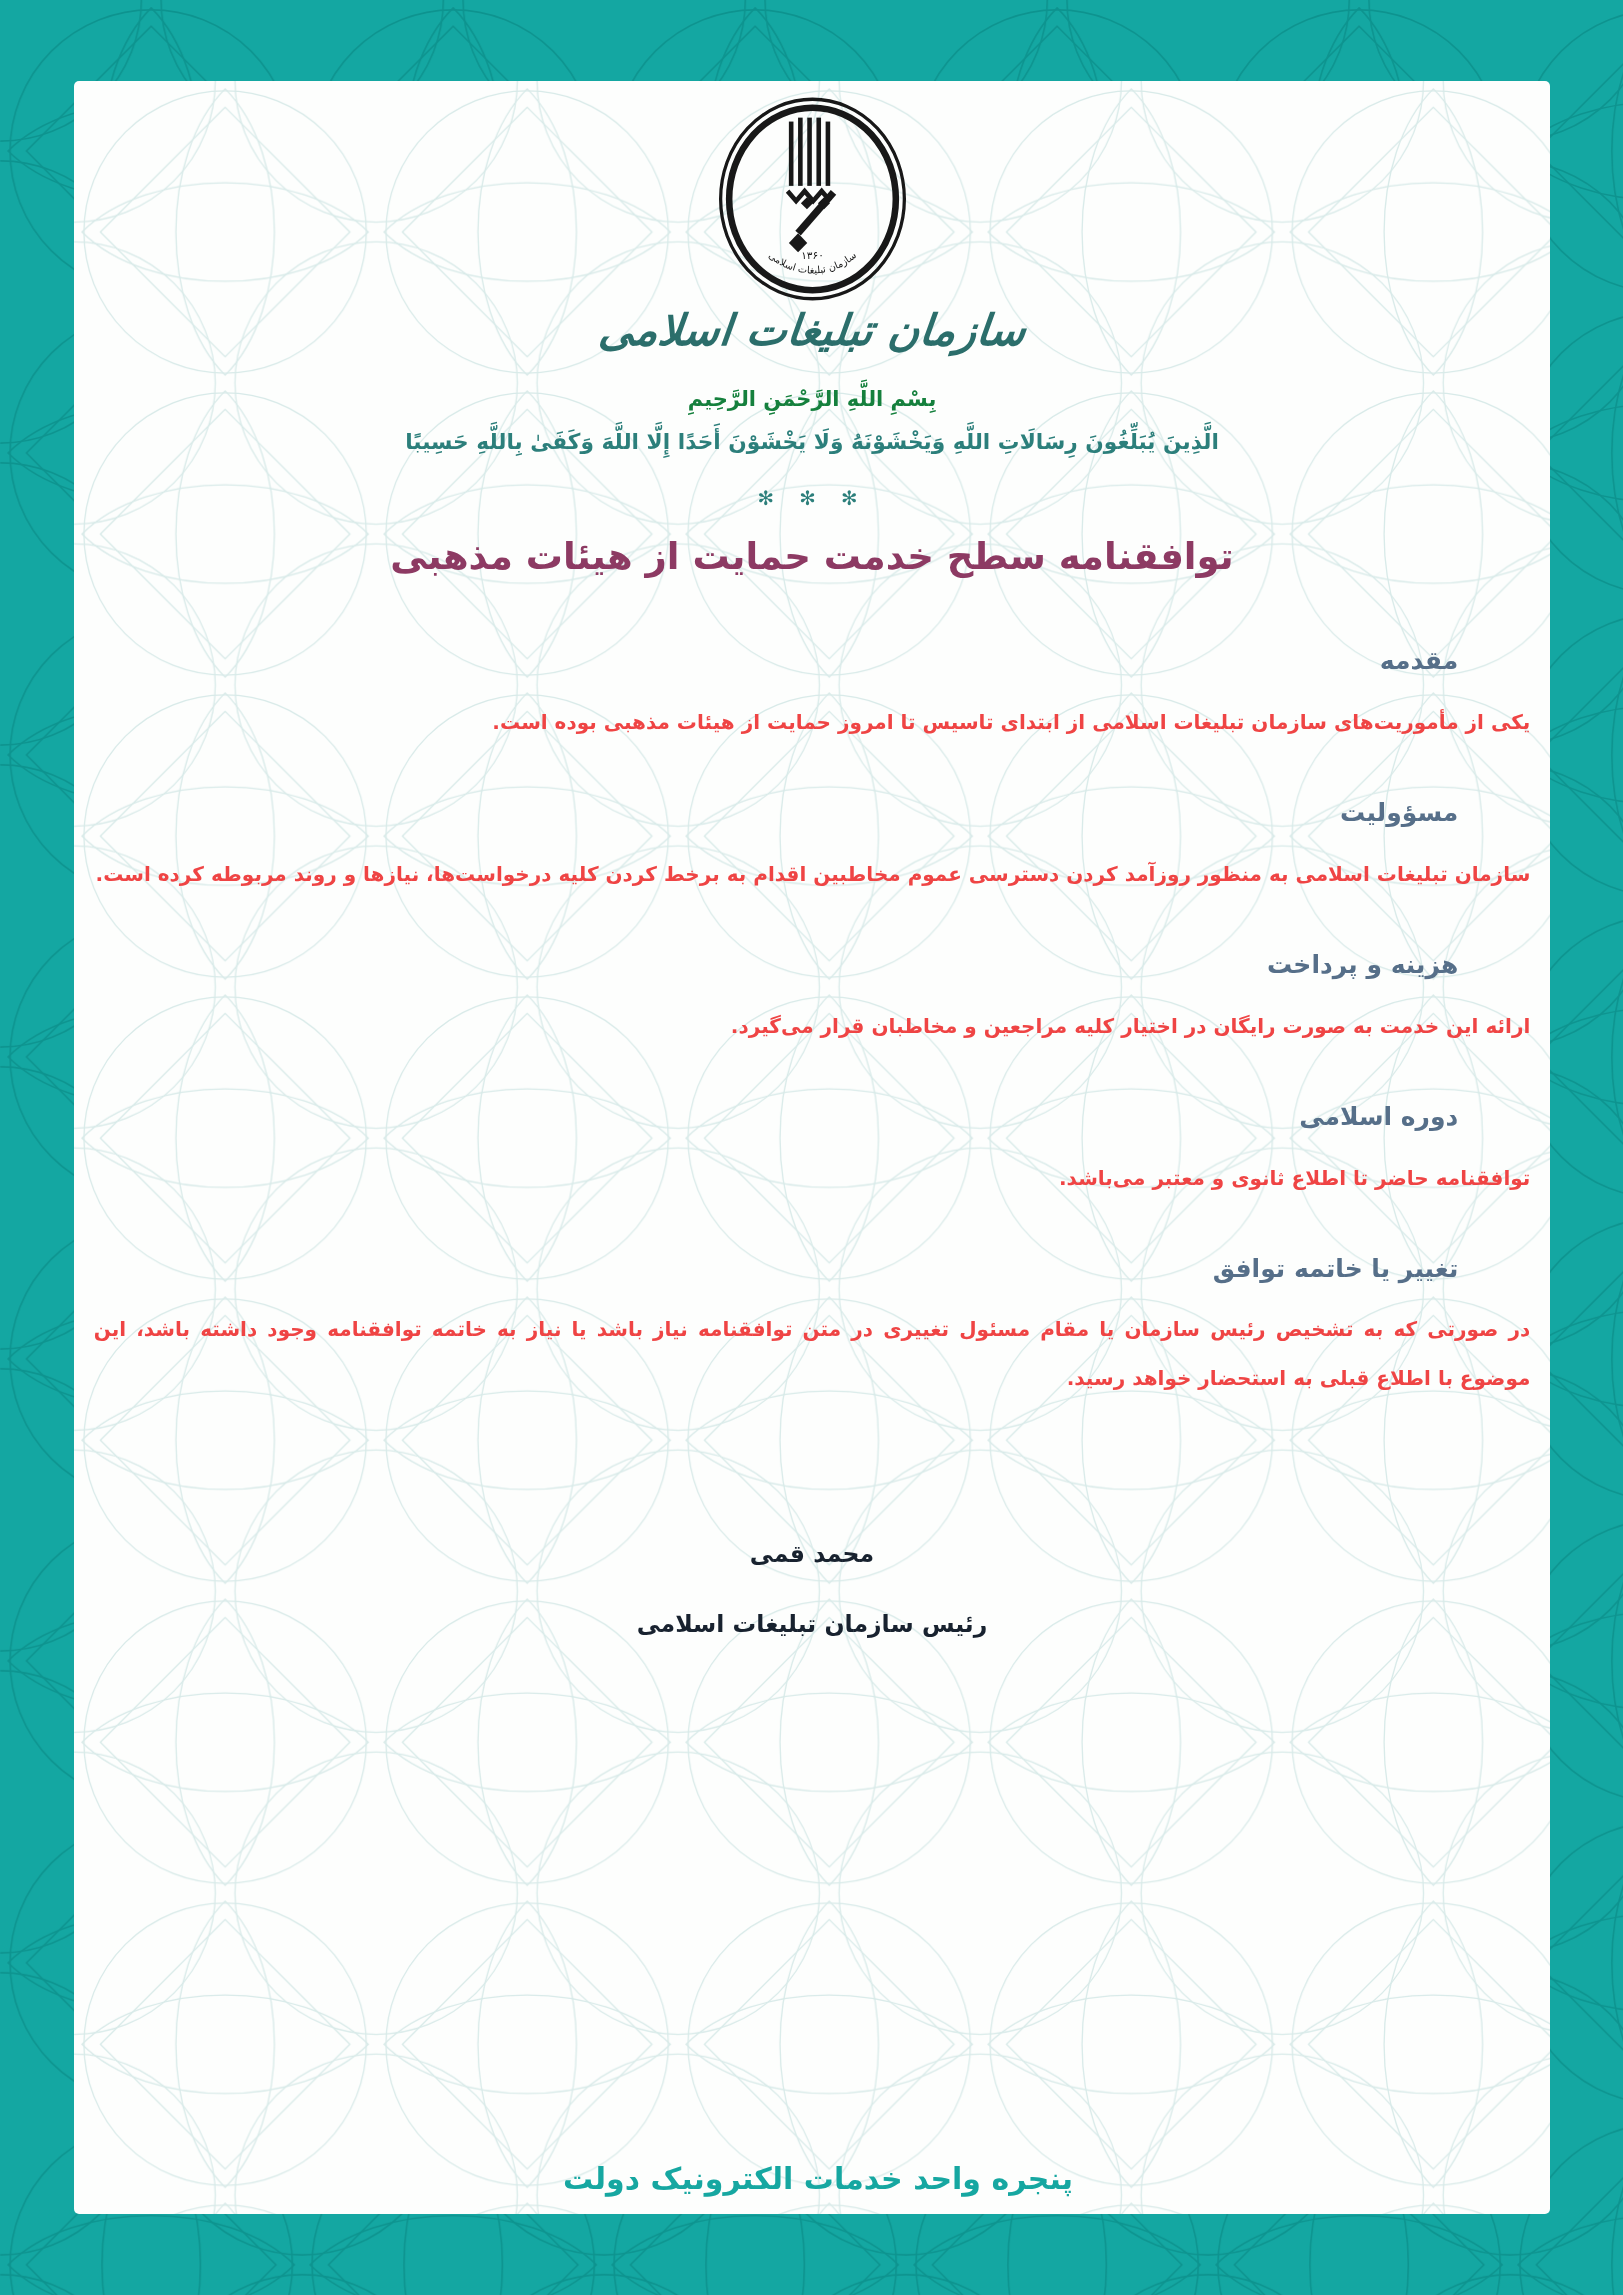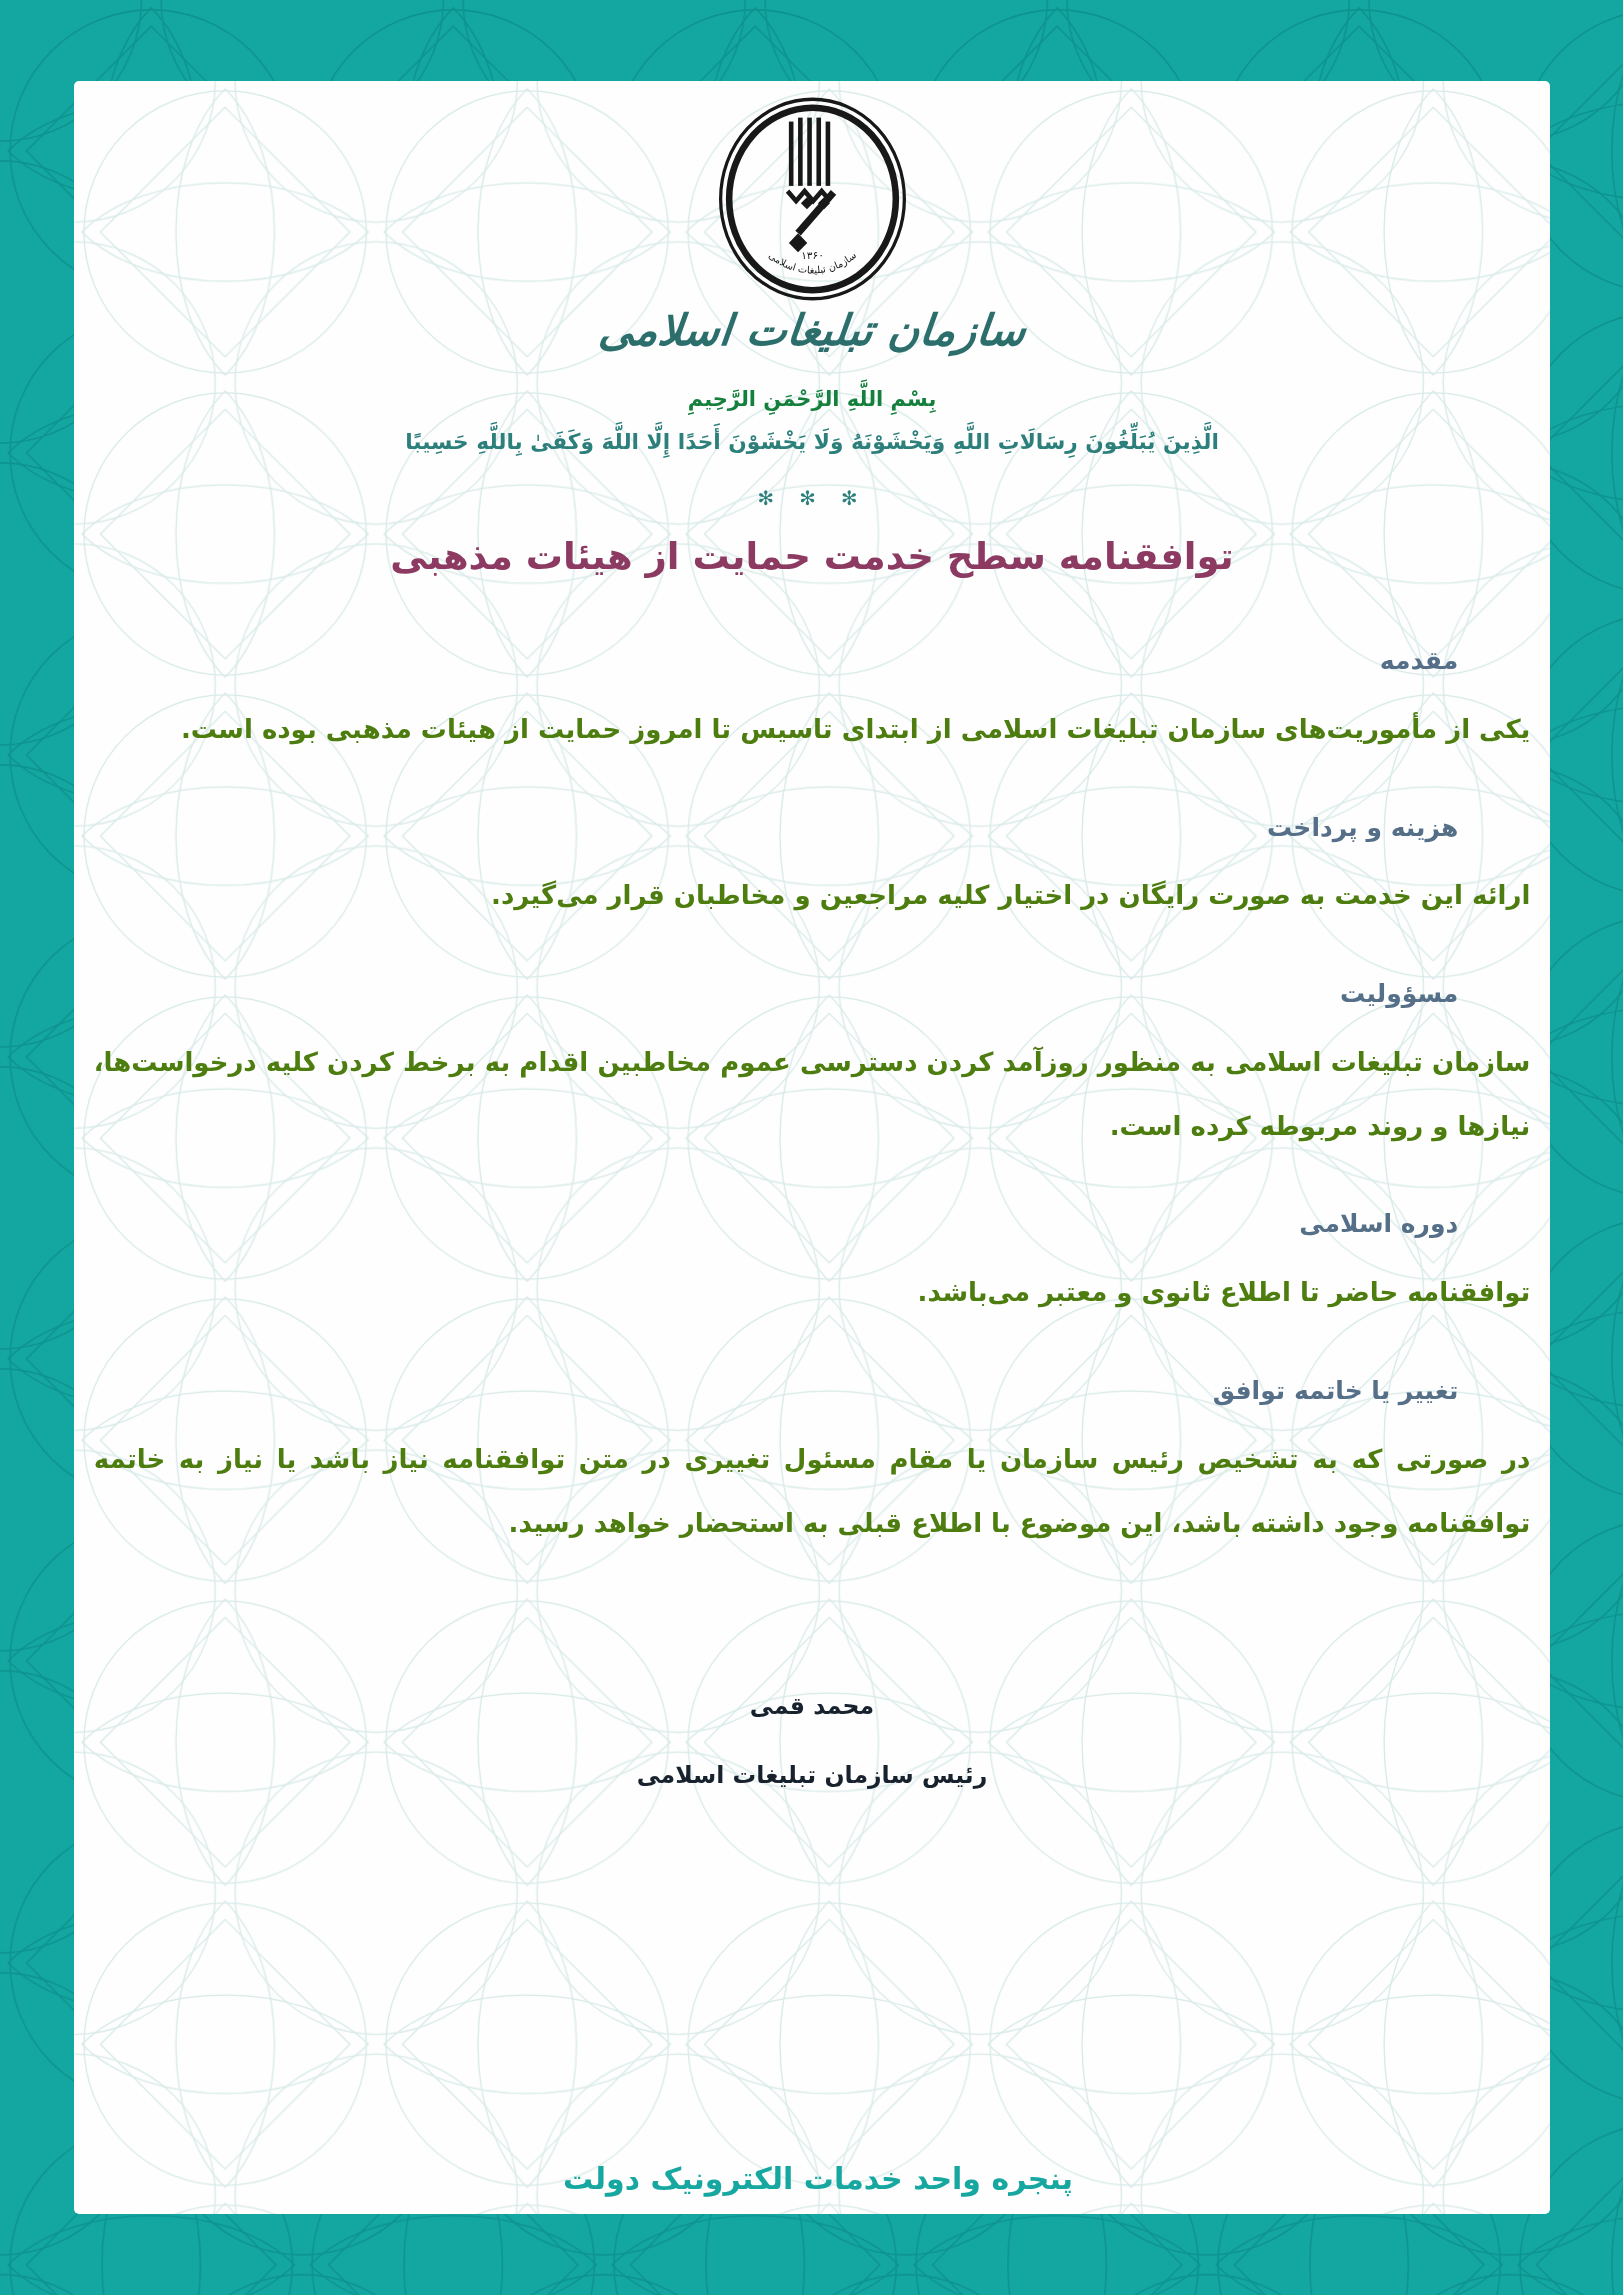--- a/index.html
+++ b/index.html
@@ -50,21 +50,21 @@
   }
   .sections{margin-top:56px;text-align:right;}
   .section-heading{
     font-size:25px;font-weight:bold;color:#566f89;
     line-height:1.5;
     margin:47px 72px 18.4px 0;
     text-align:right;
   }
   .section:first-child .section-heading{margin-top:0;}
   .section-body{
-    font-size:26px;font-weight:bold;color:#4d7c0f;
+    font-size:20px;font-weight:bold;color:#ef4444;
     line-height:2.45;
     text-align:justify;text-justify:inter-word;
     margin:0;
   }
   .signature{margin-top:135px;text-align:center;}
   .signature-name{
     font-size:23.6px;font-weight:bold;color:#18222f;line-height:1.4;
   }
   .signature-role{
     margin-top:36px;
@@ -159,27 +159,27 @@
 
       <div class="sections">
 
         <div class="section">
           <h2 class="section-heading">مقدمه</h2>
           <p class="section-body">یکی از مأموریت‌های سازمان تبلیغات اسلامی از ابتدای تاسیس تا امروز حمایت از هیئات مذهبی بوده است.</p>
         </div>
 
 
         <div class="section">
+          <h2 class="section-heading">مسؤولیت</h2>
+          <p class="section-body">سازمان تبلیغات اسلامی به منظور روزآمد کردن دسترسی عموم مخاطبین اقدام به برخط کردن کلیه درخواست‌ها، نیازها و روند مربوطه کرده است.</p>
+        </div>
+
+        <div class="section">
           <h2 class="section-heading">هزینه و پرداخت</h2>
           <p class="section-body">ارائه این خدمت به صورت رایگان در اختیار کلیه مراجعین و مخاطبان قرار می‌گیرد.</p>
-        </div>
-
-        <div class="section">
-          <h2 class="section-heading">مسؤولیت</h2>
-          <p class="section-body">سازمان تبلیغات اسلامی به منظور روزآمد کردن دسترسی عموم مخاطبین اقدام به برخط کردن کلیه درخواست‌ها، نیازها و روند مربوطه کرده است.</p>
         </div>
 
         <div class="section">
           <h2 class="section-heading">دوره اسلامی</h2>
           <p class="section-body">توافقنامه حاضر تا اطلاع ثانوی و معتبر می‌باشد.</p>
         </div>
 
         <div class="section">
           <h2 class="section-heading">تغییر یا خاتمه توافق</h2>
           <p class="section-body">در صورتی که به تشخیص رئیس سازمان یا مقام مسئول تغییری در متن توافقنامه نیاز باشد یا نیاز به خاتمه توافقنامه وجود داشته باشد، این موضوع با اطلاع قبلی به استحضار خواهد رسید.</p>

